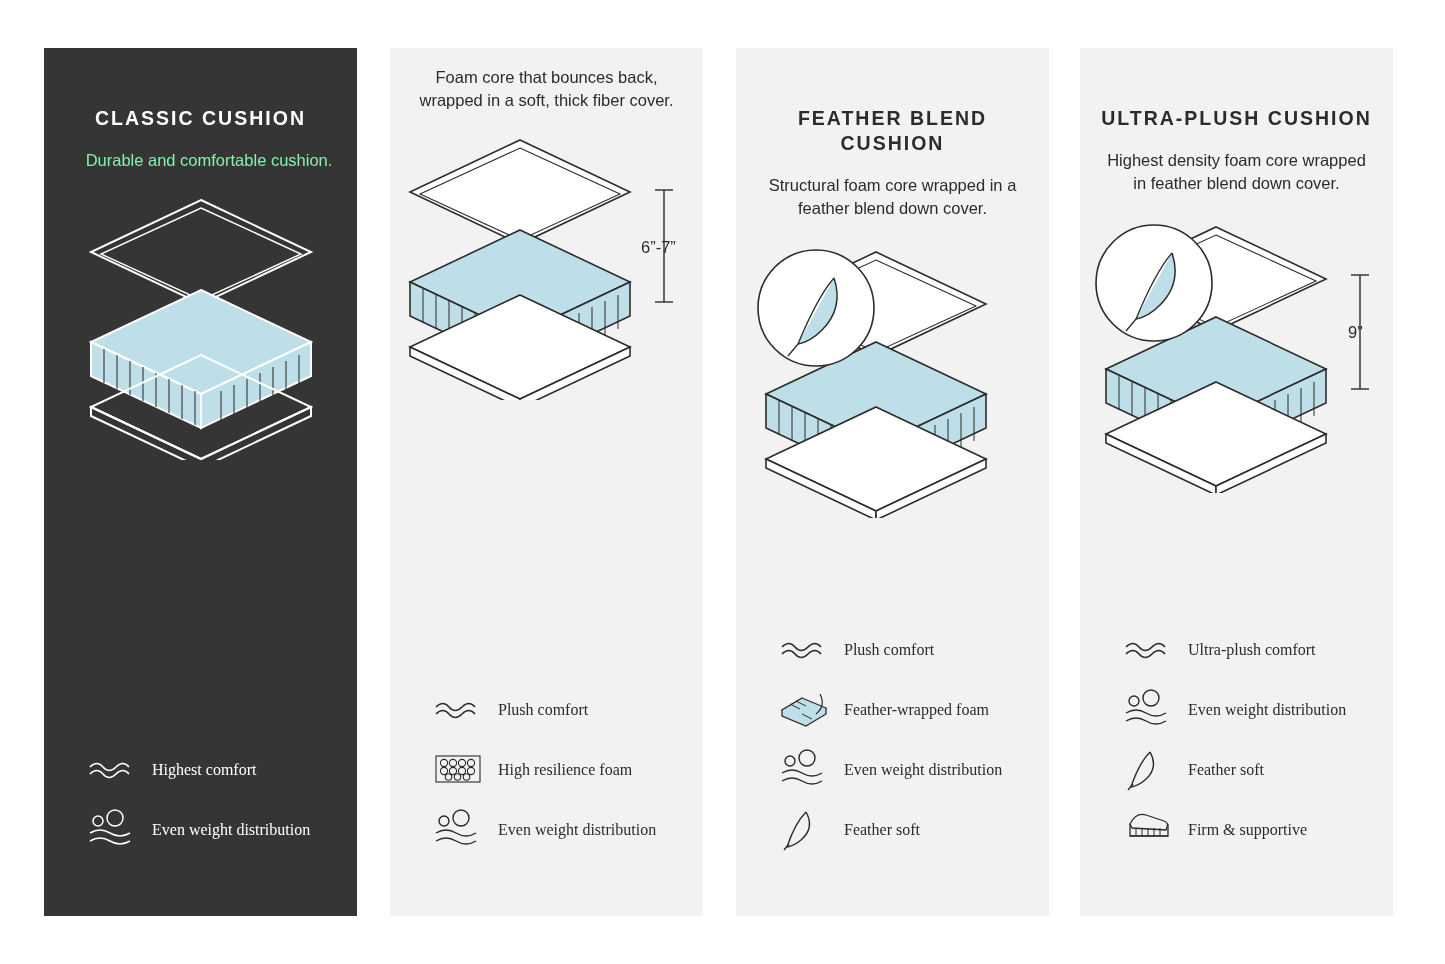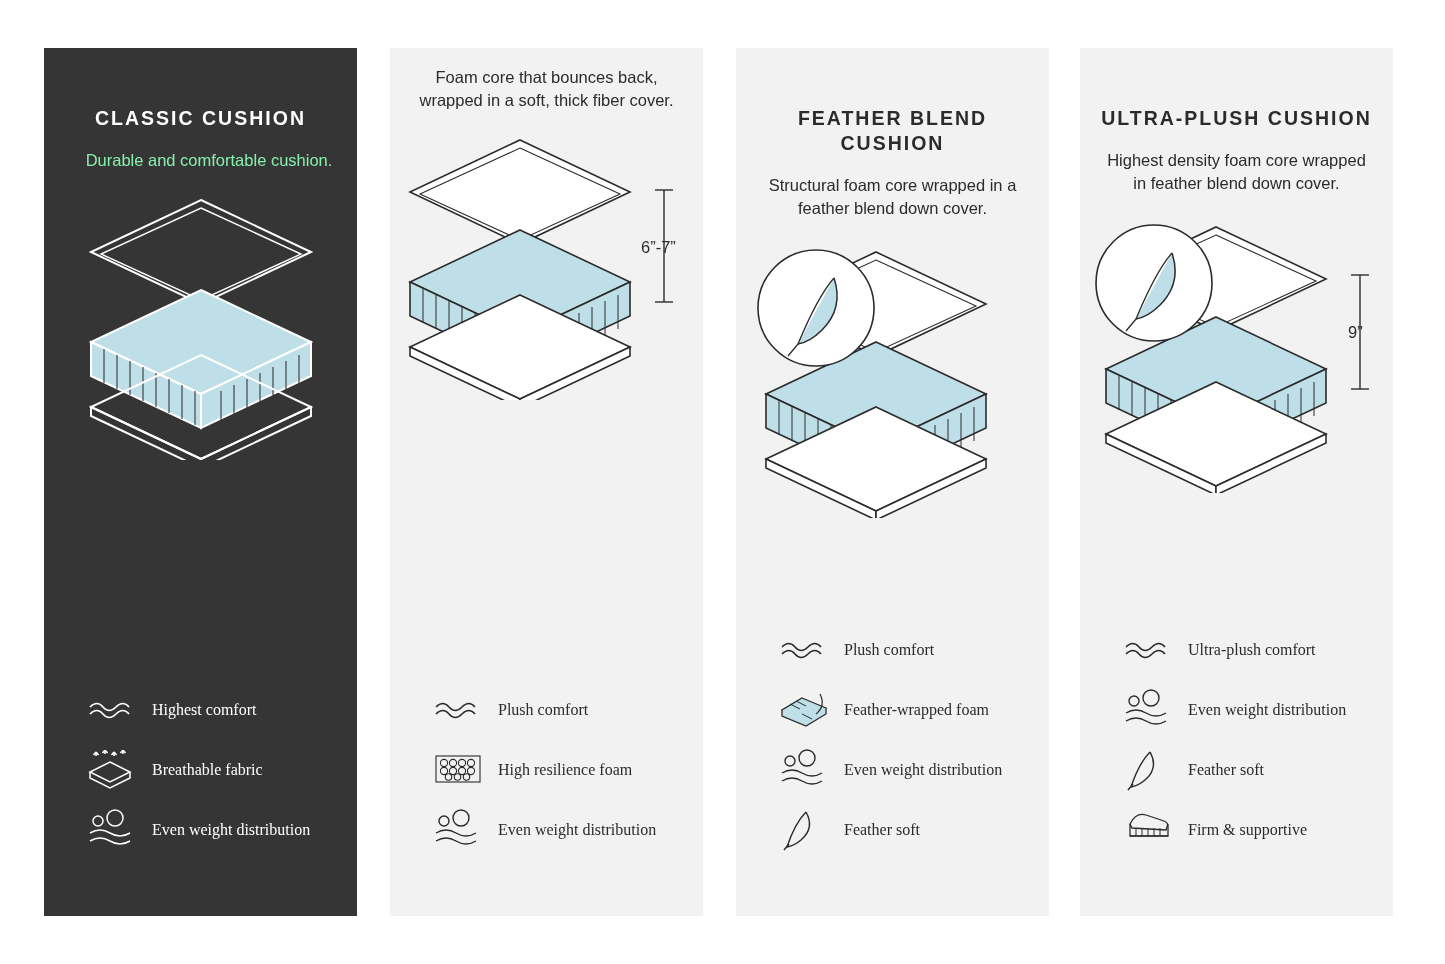--- a/index.html
+++ b/index.html
@@ -143,33 +143,20 @@
         <span class="ficon">
           <svg width="50" height="22" viewBox="0 0 50 22" fill="none" stroke="#ffffff" stroke-width="1.6">
             <path d="M2 8 q7 -7 13 0 t13 0 t13 0"></path>
             <path d="M2 15 q7 -7 13 0 t13 0 t13 0"></path>
           </svg>
         </span>
         <span class="flabel">Highest comfort</span>
       </div>
       <div class="feature">
         <span class="ficon">
-          <svg width="50" height="40" viewBox="0 0 50 40" fill="none" stroke="#ffffff" stroke-width="1.5">
-            <path d="M8 6 v-4 M8 2 l-2.5 3 M8 2 l2.5 3"></path>
-            <path d="M17 4 v-4 M17 0 l-2.5 3 M17 0 l2.5 3"></path>
-            <path d="M26 6 v-4 M26 2 l-2.5 3 M26 2 l2.5 3"></path>
-            <path d="M35 4 v-4 M35 0 l-2.5 3 M35 0 l2.5 3"></path>
-            <polygon points="22,12 42,22 22,32 2,22"></polygon>
-            <path d="M2 22 v6 l20 10 20 -10 v-6"></path>
-          </svg>
-        </span>
-        <span class="flabel">Breathable fabric</span>
-      </div>
-      <div class="feature">
-        <span class="ficon">
           <svg width="50" height="42" viewBox="0 0 50 42" fill="none" stroke="#ffffff" stroke-width="1.5">
             <circle cx="10" cy="12" r="5"></circle>
             <circle cx="27" cy="9" r="8"></circle>
             <path d="M2 24 q10 -6 20 0 t20 0"></path>
             <path d="M2 32 q10 -6 20 0 t20 0"></path>
           </svg>
         </span>
         <span class="flabel">Even weight distribution</span>
       </div>
     </div>

